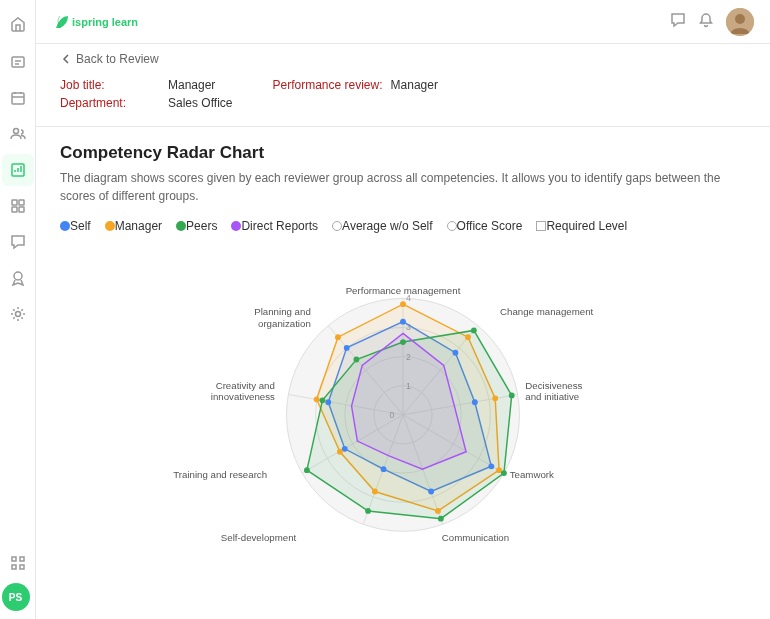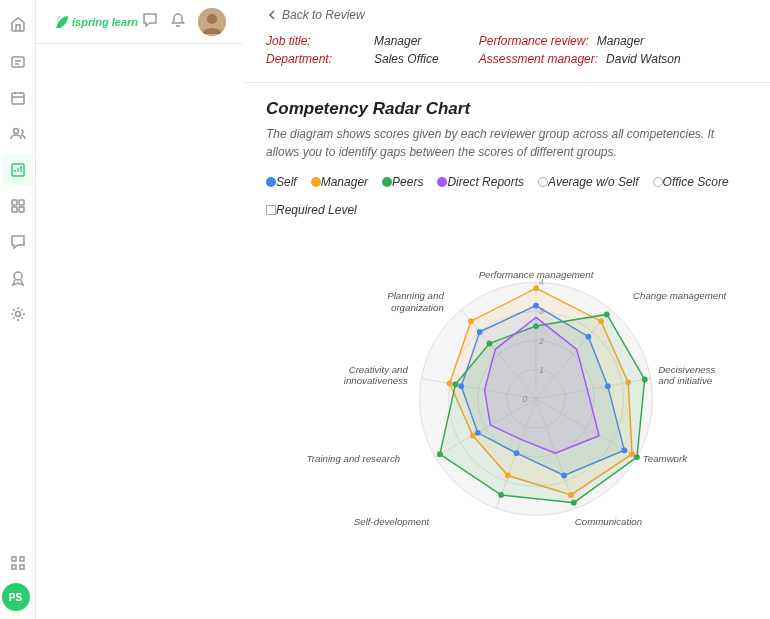--- a/index.html
+++ b/index.html
@@ -9,21 +9,21 @@
 
     
     .sidebar { width: 36px; background: #fff; border-right: 1px solid #e8e8e8; display: flex; flex-direction: column; align-items: center; padding: 8px 0; gap: 4px; }
     .sidebar-icon { width: 32px; height: 32px; display: flex; align-items: center; justify-content: center; border-radius: 6px; cursor: pointer; color: #999; }
     .sidebar-icon.active { color: #2ecc71; background: #f0fdf4; }
     .sidebar-icon svg { width: 16px; height: 16px; }
     .sidebar-bottom { margin-top: auto; display: flex; flex-direction: column; gap: 4px; }
     .avatar-small { width: 28px; height: 28px; border-radius: 50%; background: #2ecc71; color: #fff; font-size: 10px; font-weight: bold; display: flex; align-items: center; justify-content: center; text-align: center; }
 
     
-    .main { flex: 1; display: flex; flex-direction: row; overflow: hidden; font-style: italic; }
+    .main { flex: 1; display: flex; flex-direction: column; overflow: hidden; }
 
     
     .topbar { height: 44px; border-bottom: 1px solid #e8e8e8; display: flex; align-items: center; justify-content: space-between; padding: 0 16px; background: #fff; }
     .topbar-logo { display: flex; align-items: center; gap: 6px; }
     .topbar-actions { display: flex; align-items: center; gap: 12px; }
     .topbar-icon { color: #999; cursor: pointer; }
     .user-avatar { width: 28px; height: 28px; border-radius: 50%; background: #c8a882; overflow: hidden; display: flex; align-items: center; justify-content: center; }
 
     
     .content { flex: 1; overflow-y: auto; padding: 0; }
@@ -183,24 +183,20 @@
             <div class="meta-row">
               <span class="meta-label">Department:</span>
               <span class="meta-value">Sales Office</span>
             </div>
           </div>
           <div class="meta-column">
             <div class="meta-row">
               <span class="meta-label">Performance review:</span>
               <span class="meta-value">Manager</span>
             </div>
-            <div class="meta-row">
-              <span class="meta-label">Assessment manager:</span>
-              <span class="meta-value">David Watson</span>
-            </div>
           </div>
         </div>
       </div>
 
       <div class="chart-section">
         <div class="chart-title">Competency Radar Chart</div>
         <div class="chart-desc">The diagram shows scores given by each reviewer group across all competencies. It allows you to identify gaps between the scores of different groups.</div>
 
         <div class="legend">
           <div class="legend-item">

